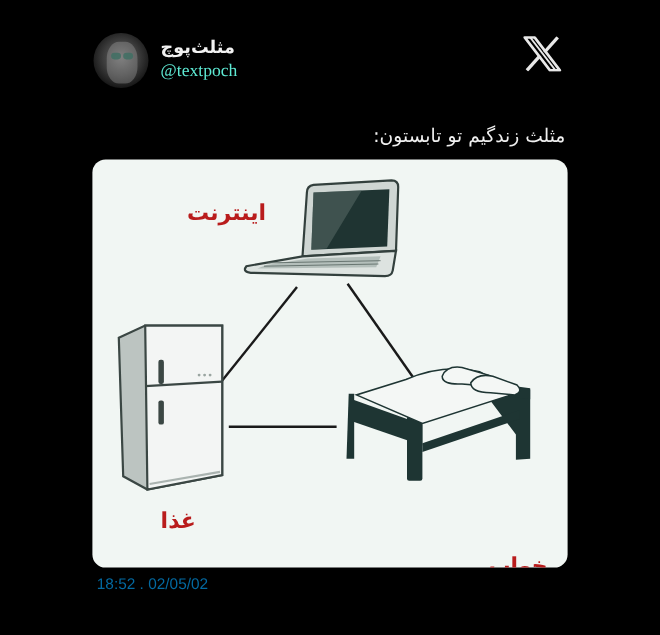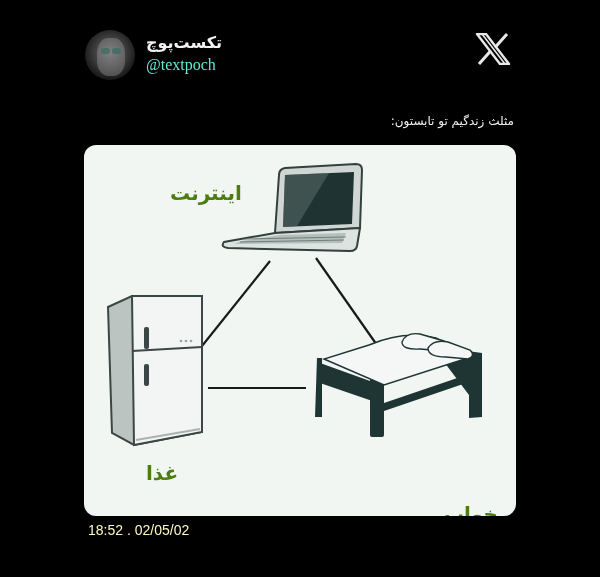--- a/index.html
+++ b/index.html
@@ -25,46 +25,46 @@
   .display-name {
     position:absolute; left:146px; top:33px; font-size:16px; font-weight:bold; color:#f2f2f2;
     direction:rtl;
   }
   .handle {
     position:absolute; left:146px; top:56px; font-size:16px; color:#5eead4;
     font-family:Liberation Serif, serif;
   }
   .x-logo { position:absolute; left:475px; top:33px; width:36px; height:32px; }
   .tweet-text {
-    position:absolute; right:86px; top:114px; font-size:12px; color:#f0f0f0; direction:rtl;
+    position:absolute; right:86px; top:114px; font-size:17px; color:#f0f0f0; direction:rtl;
     font-family:"DejaVu Sans", sans-serif;
   }
   .card {
     position:absolute; left:84px; top:145px; width:432px; height:371px;
     background:#f1f6f3; border-radius:12px; overflow:hidden;
   }
   .label {
-    position:absolute; font-weight:bold; color:#4d7c0f; font-size:20px; direction:rtl;
+    position:absolute; font-weight:bold; color:#b91c1c; font-size:20px; direction:rtl;
     font-family:"DejaVu Sans", sans-serif;
   }
   .timestamp {
-    position:absolute; left:88px; top:522px; font-size:14px; color:#fef9c3;
+    position:absolute; left:88px; top:522px; font-size:14px; color:#0369a1;
     font-family:"Liberation Sans", sans-serif;
   }
   svg { display:block; }
 </style>
 </head>
 <body>
 
 <div class="avatar">
   <div class="face"></div>
   <div class="glasses-l"></div>
   <div class="glasses-r"></div>
 </div>
-<div class="display-name">تکست‌پوچ</div>
+<div class="display-name">مثلث‌پوچ</div>
 <div class="handle">@textpoch</div>
 
 <div class="x-logo">
   <svg width="36" height="32" viewBox="0 0 36 32">
     <path d="M2 1 H11 L34 31 H25 Z" fill="none" stroke="#e8e8e8" stroke-width="2.4" stroke-linejoin="round"></path>
     <path d="M7 1 L30 31" stroke="#e8e8e8" stroke-width="1.6"></path>
     <path d="M32 1 L20 14.5" stroke="#e8e8e8" stroke-width="3"></path>
     <path d="M4 31 L16 17.5" stroke="#e8e8e8" stroke-width="3"></path>
   </svg>
 </div>

